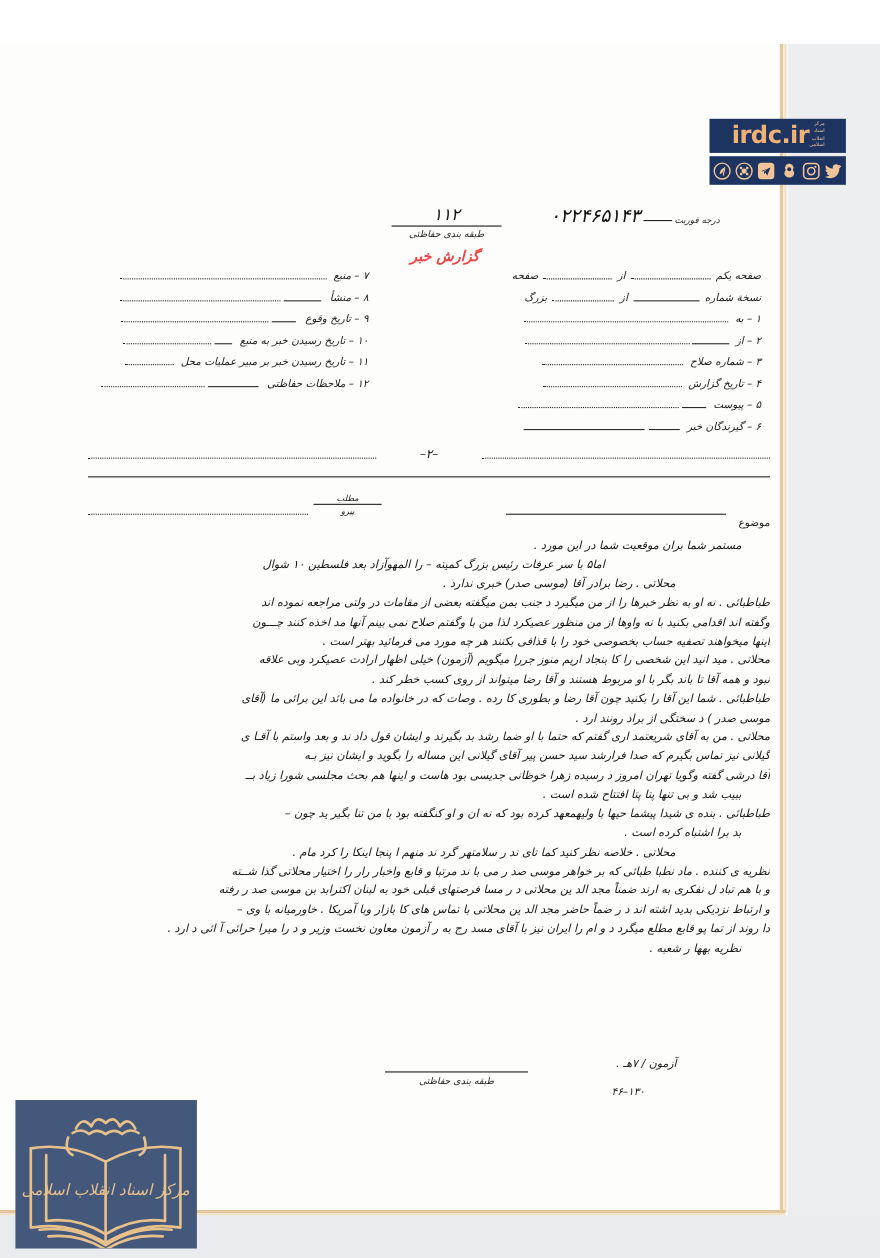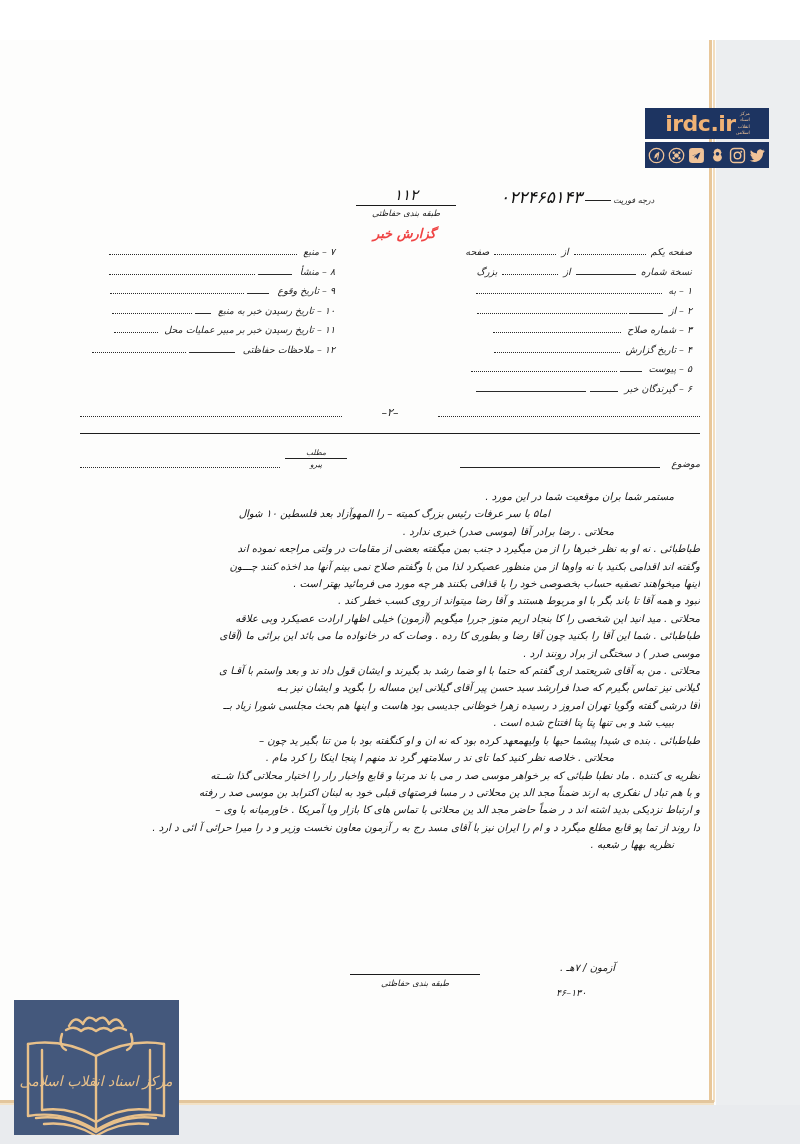--- a/index.html
+++ b/index.html
@@ -241,22 +241,22 @@
     text-align: center; font-size: 11px; font-style: italic; color: #161616;
   }
   #divider-rule {
     position: absolute; left: 0; top: 27px; width: 620px;
     border-top: 1.6px solid #1d1d1d;
   }
 
   
   #subject-row { position: absolute; left: 80px; top: 408px; width: 620px; height: 34px; }
   #subject-label {
-    position: absolute; right: 0; top: 10px;
-    font-size: 9.5px; font-style: italic; color: #1c1c1c;
+    position: absolute; right: 0; top: 22px;
+    font-size: 9.5px; color: #1c1c1c;
   }
   #subject-line {
     position: absolute; right: 40px; top: 19px; width: 200px;
     border-bottom: 1.1px solid #242424;
   }
   #matlab-group {
     position: absolute; left: 205px; top: 0; width: 62px; text-align: center;
   }
   #matlab-label { font-size: 7.5px; font-style: italic; color: #202020; }
   #matlab-rule { border-top: 1.1px solid #222; margin: 1px 0; }
@@ -497,29 +497,30 @@
     <span id="subject-dots-left"></span>
   </div>
 
   <div id="body-text">
     <div class="body-line hand indent-r">مستمر شما بران موقعیت شما در این مورد .</div>
     <div class="body-line hand indent-r3">اما۵ با سر عرفات رئیس بزرگ کمیته – را المهوآزاد بعد فلسطین ۱۰ شوال</div>
     <div class="body-line hand indent-r2">محلاتی . رضا برادر آقا  (موسی صدر) خبری ندارد .</div>
     <div class="body-line hand">طباطبائی . نه او به نظر خبرها را از من میگیرد د جنب بمن میگفته بعضی از مقامات در ولتی  مراجعه نموده اند</div>
     <div class="body-line hand">وگفته اند  اقدامی بکنید  با نه واوها از من منظور عصیکرد لذا من با وگفتم صلاح نمی بینم آنها مد اخذه کنند  چـــون</div>
     <div class="body-line hand">اینها میخواهند تصفیه حساب بخصوصی خود را با قذافی بکنند هر چه مورد می فرمائید بهتر است .</div>
+    <div class="body-line hand">محلاتی .  مید انید این شخصی را کا بنجاد اریم  منوز جررا میگویم (آزمون)   خیلی اظهار ارادت عصیکرد وبی علاقه</div>
     <div class="body-line hand">نبود  و همه آقا تا باند بگر با او مربوط هستند و آقا  رضا میتواند از روی کسب خطر کند .</div>
-    <div class="body-line hand">محلاتی .  مید انید این شخصی را کا بنجاد اریم  منوز جررا میگویم (آزمون)   خیلی اظهار ارادت عصیکرد وبی علاقه</div>
     <div class="body-line hand">طباطبائی . شما این آقا را بکنید چون آقا  رضا و بطوری کا رده . وصات  که در خانواده ما می بائد  این برائی ما  (آقای</div>
     <div class="body-line hand">موسی صدر )  د سختگی از براد رونند ارد  .</div>
     <div class="body-line hand">محلاتی . من به آقای شریعتمد اری گفتم که حتما با او ضما رشد بد بگیرند و ایشان قول داد ند  و بعد واستم با آقـا ی</div>
     <div class="body-line hand">گیلانی نیز تماس بگیرم که صدا فرارشد  سید حسن پیر آقای گیلانی این مساله را بگوید  و ایشان نیز بـه</div>
     <div class="body-line hand">آقا درشی گفته وگویا  تهران  امروز د رسیده زهرا خوظانی  جدیسی بود هاست و اینها هم بحث مجلسی شورا زیاد بــ</div>
     <div class="body-line hand indent-r">ببیب شد و بی تنها پتا پتا افتتاح شده است .</div>
     <div class="body-line hand">طباطبائی . بنده ی شیدا پیشما حیها با ولیهمعهد کرده بود که نه ان و او کنگفته بود  با من تنا بگیر ید  چون –</div>
+    <div class="body-line hand indent-r">بد برا اشتباه کرده است .</div>
     <div class="body-line hand indent-r2">محلاتی . خلاصه نظر کنید کما تای ند ر سلامتهر گرد ند منهم ا پنجا اینکا را کرد مام .</div>
     <div class="body-line hand">نظریه ی کننده . ماد نطبا طبائی که بر خواهر  موسی صد ر می با ند مرتبا  و قابع واخبار رار را اختیار محلاتی گذا  شــته</div>
     <div class="body-line hand">و با هم تباد ل نفکری به ارند ضمناً   مجد الد ین محلاتی د ر مسا  فرصتهای قبلی خود به لبنان اکترابد بن موسی صد ر رفته</div>
     <div class="body-line hand">و ارتباط  نزدیکی بدید اشته اند د ر ضماً حاضر مجد الد ین محلاتی با تماس های کا بازار وبا  آمریکا  . خاورمیانه با وی –</div>
     <div class="body-line hand">دا روند از تما پو قابع مطلع میگرد د  و ام را ایران نیز با آقای مسد رج به ر آزمون معاون نخست وزیر و د را میرا حرائی آ ائی د ارد .</div>
     <div class="body-line hand indent-r">نظریه بهها ر شعبه .</div>
   </div>
 
   <div id="footer-verdict" class="hand">آزمون / ۷هـ .</div>
   <div id="footer-code">۴۶–۱۳۰</div>

